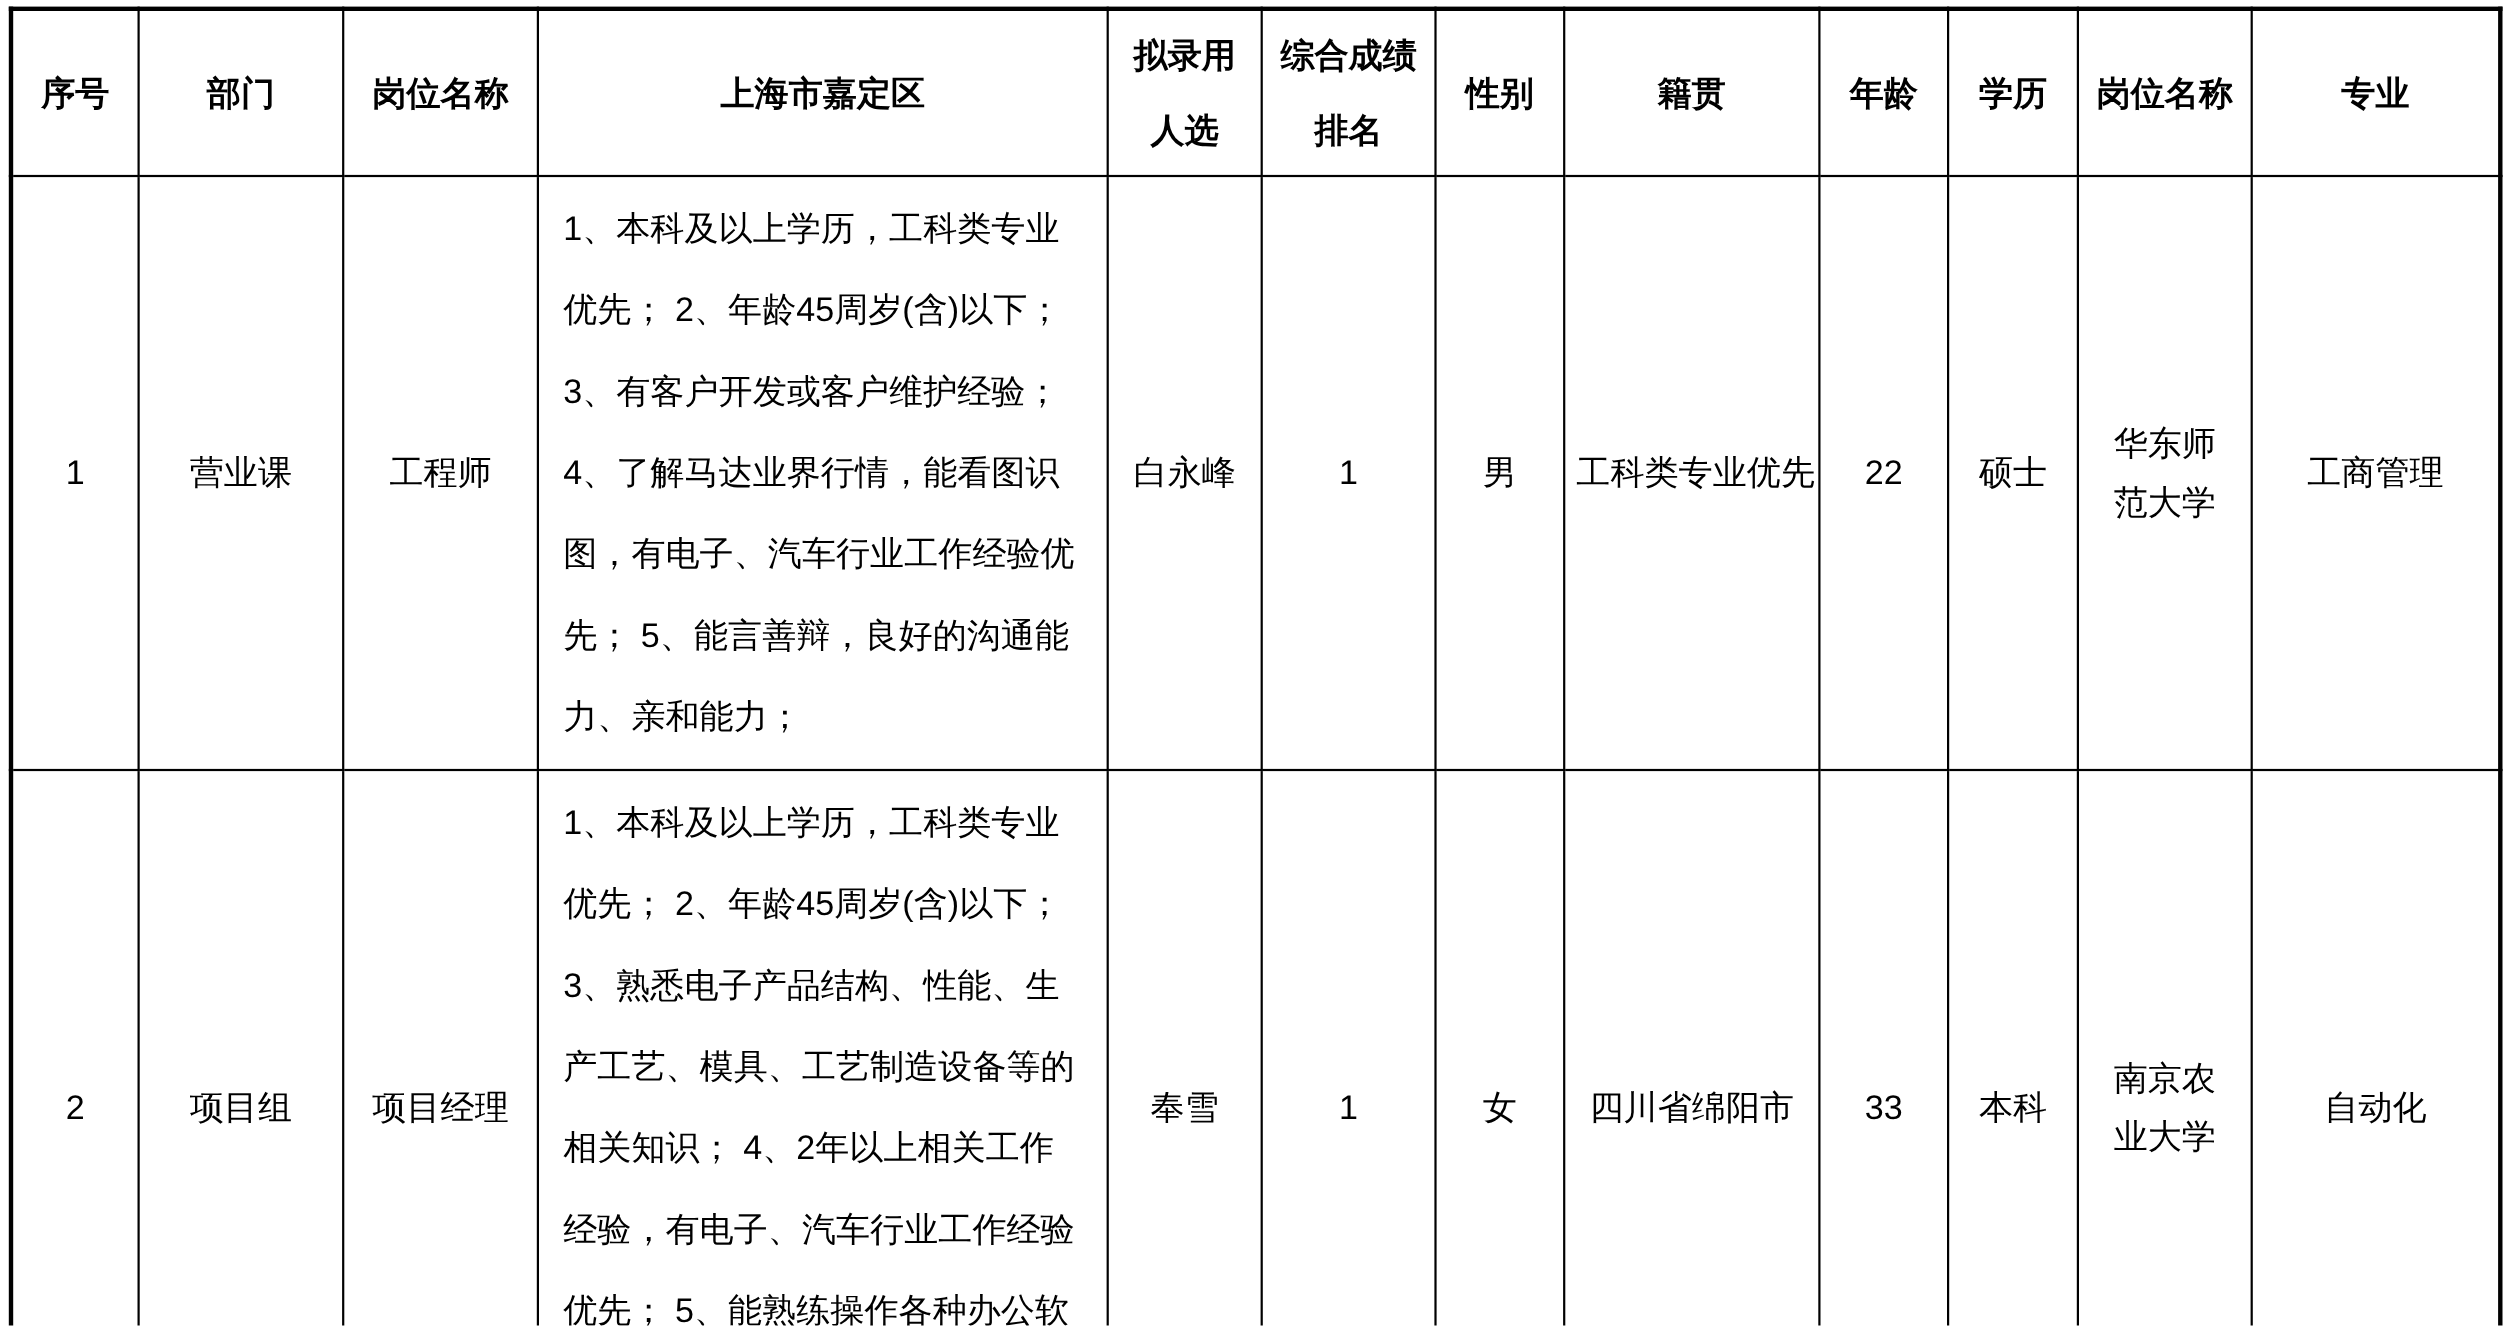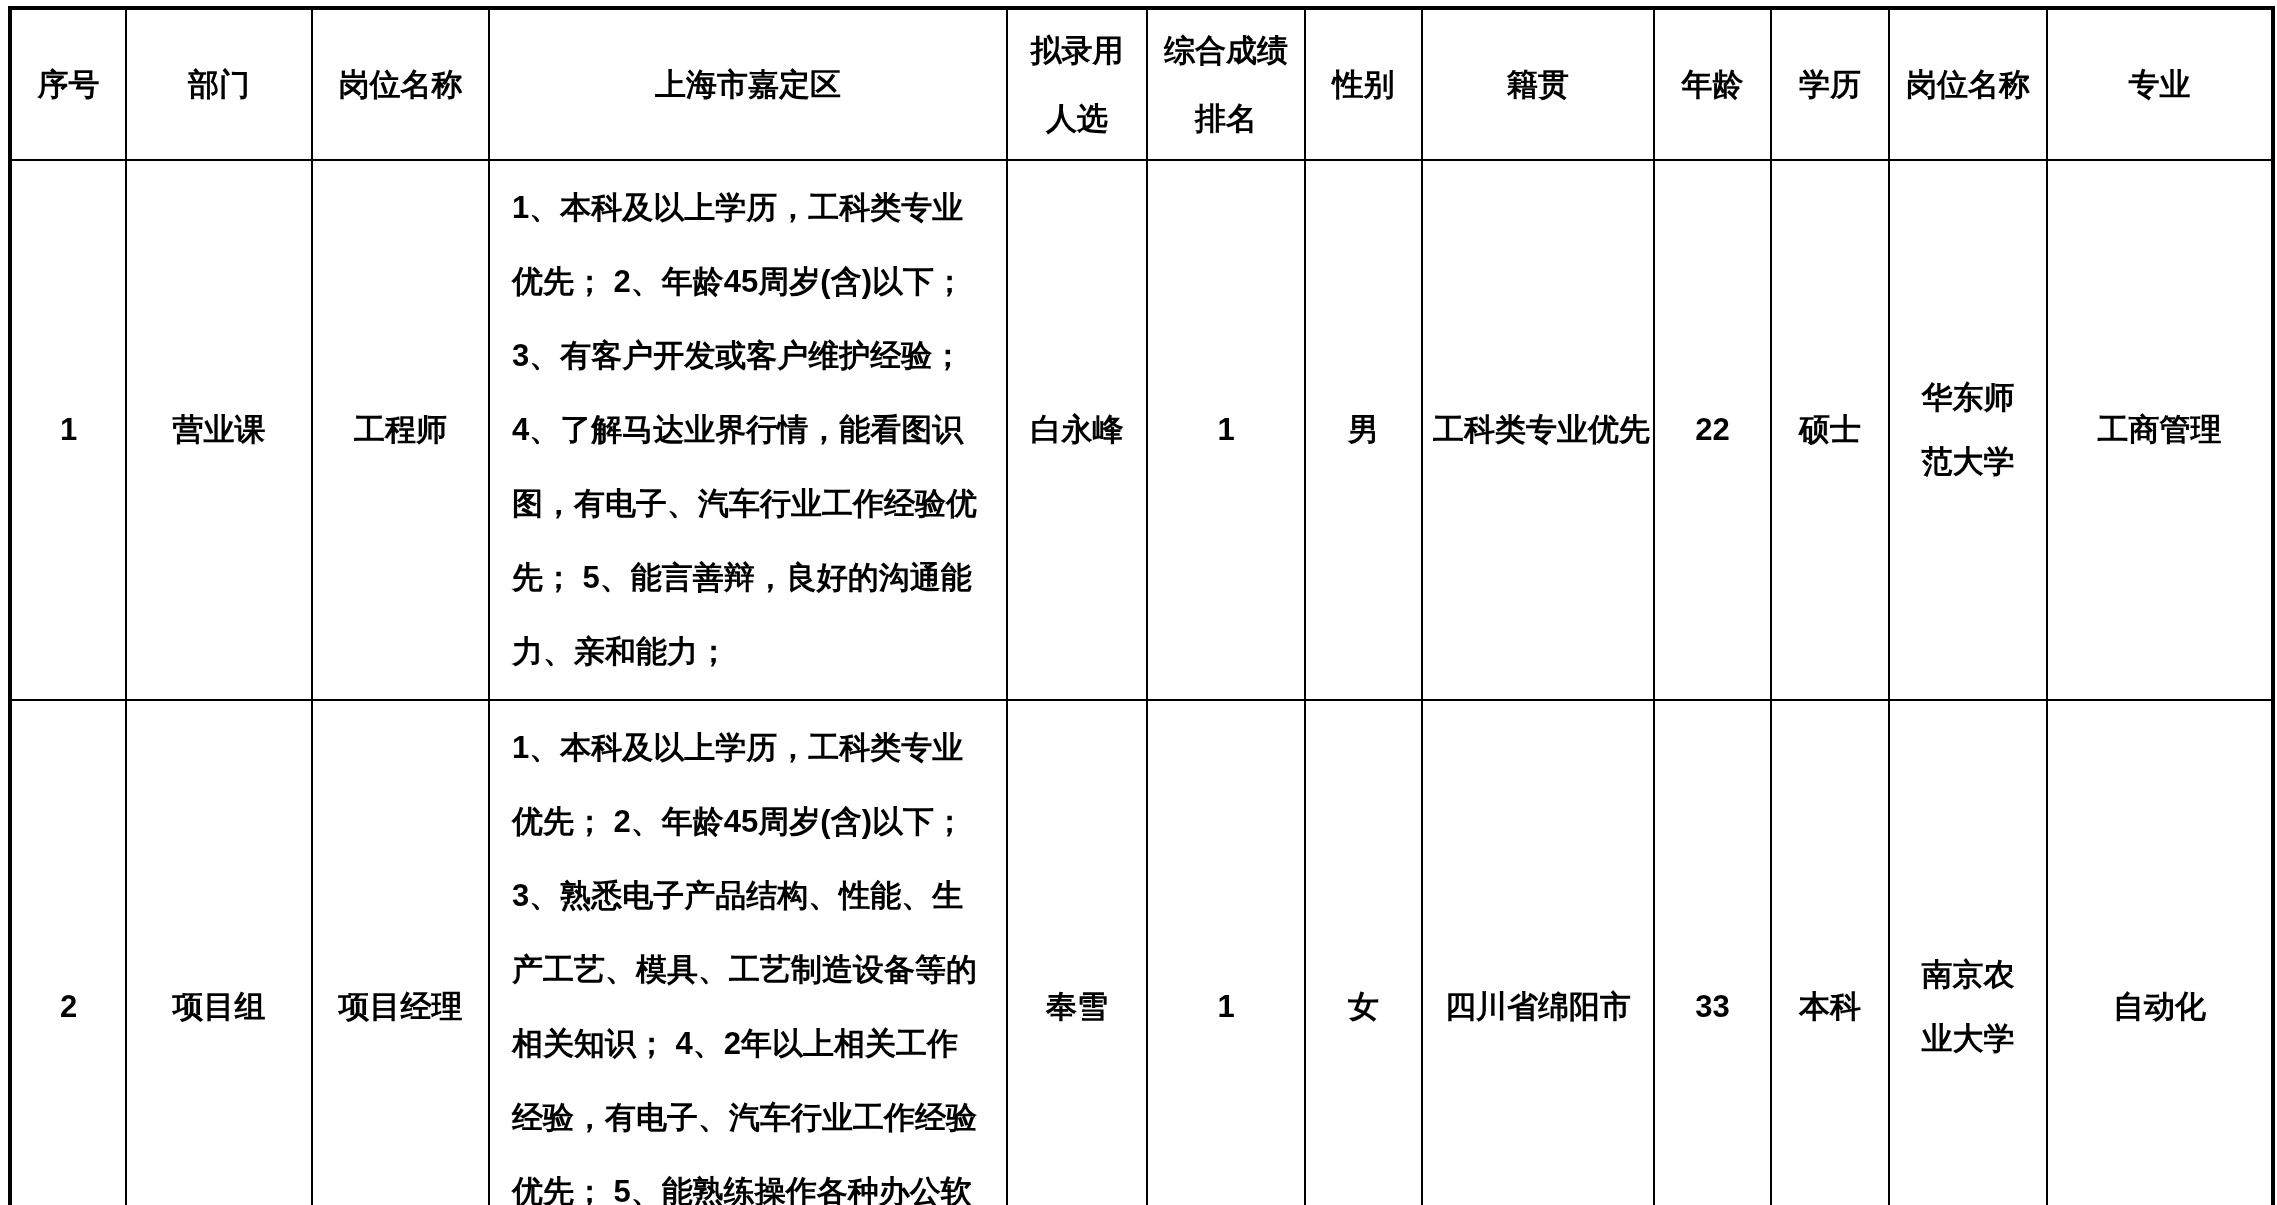--- a/index.html
+++ b/index.html
@@ -29,36 +29,35 @@
     background: var(--bg-color);
   }
   th, td {
     border: 2px solid var(--border-color);
     text-align: center;
     vertical-align: middle;
     padding: 0 4px;
     font-size: 31px;
     color: var(--text-color);
     overflow: hidden;
-    font-weight: bold;
   }
   th { font-weight: bold; font-family: Liberation Serif, serif; }
   .hl { line-height: 68px; white-space: nowrap; }
   tr.hdr-row { height: 152px; }
   tr.data-row-1 { height: 519px; }
   tr.data-row-2 { height: 516px; }
   td.req-cell {
     text-align: left;
     padding: 10px 18px 10px 22px;
     line-height: 74px;
     font-size: 31px;
   }
   td.univ-cell {
     padding: 16px 28px;       
-    line-height: 64px;
+    line-height: 53px;
   }
   td.place-cell { padding: 0 10px; white-space: nowrap; }
 </style>
 </head>
 <body>
 
 <table class="doc-table">
   <colgroup>
     <col style="width:116px">
       <col style="width:186px">

